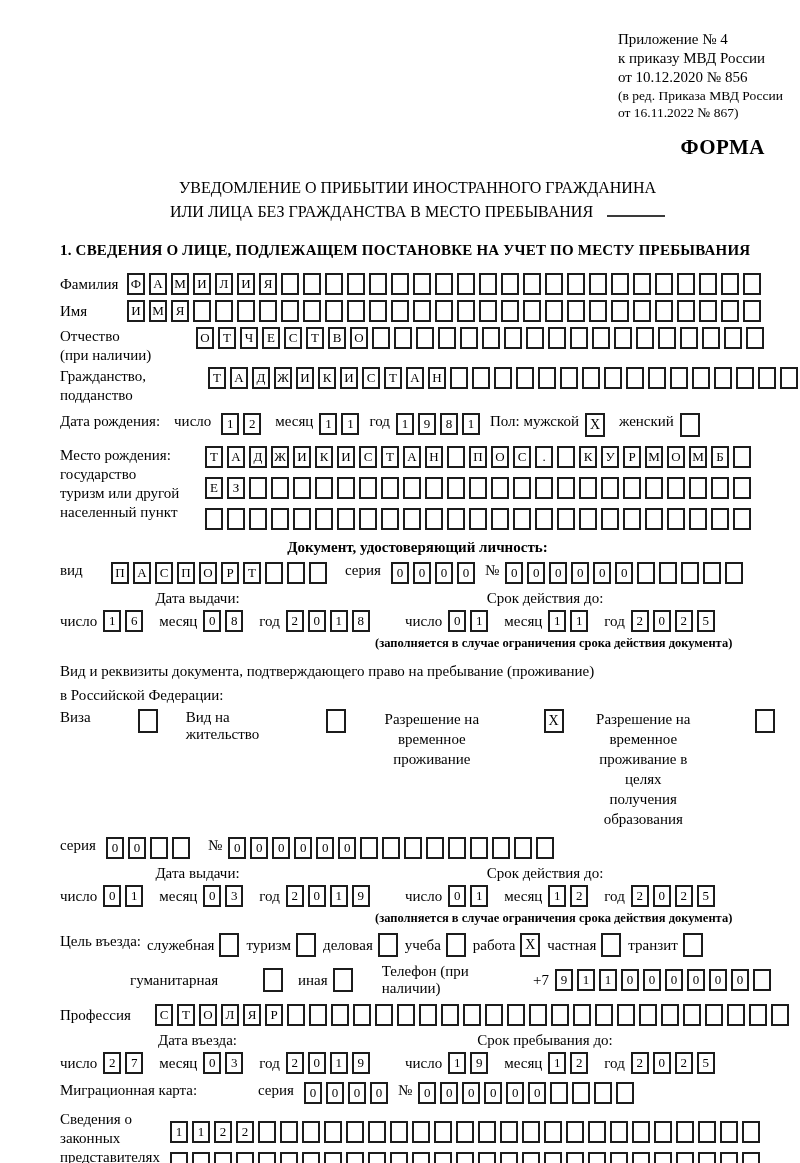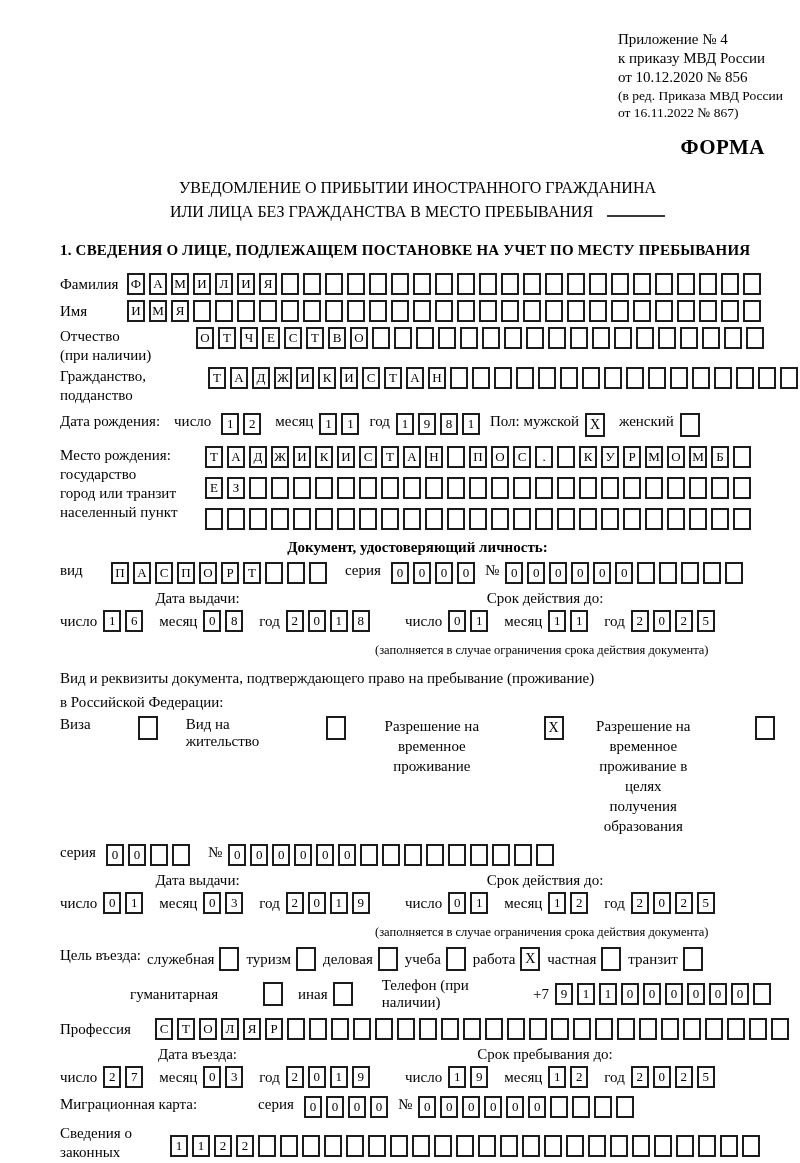--- a/index.html
+++ b/index.html
@@ -43,21 +43,21 @@
   
   .dates{display:flex;margin-top:6px;}
   .dcol-l{width:345px;flex:none;}
   .dcol-r{flex:1;}
   .dhead{text-align:center;margin-bottom:3px;}
   .dcol-l .dhead{padding-right:70px;}
   .dcol-r .dhead{padding-right:90px;}
   .dline{display:flex;align-items:center;}
   .dline .t{margin-right:6px;flex:none;}
   .dline .cells{margin-right:12px;}
-  .dnote{font-size:12.5px;margin-top:11px;margin-left:-30px;white-space:nowrap;}
+  .dnote{font-size:12.5px;margin-top:4px;margin-left:-30px;white-space:nowrap;font-weight:bold;}
 
   
   .res-lines{margin-top:8px;line-height:24px;}
   .permits{display:flex;align-items:flex-start;margin-top:2px;}
   .permit-item{display:flex;align-items:flex-start;gap:44px;}
   .plabel{text-align:center;line-height:20px;}
   .permits .box{margin-left:8px;margin-top:0;}
 
   
   .pgroup{display:inline-flex;align-items:center;margin-right:7px;}
@@ -255,21 +255,21 @@
     <span class="t gap6">Пол: мужской</span>
     <span class="box">X</span>
     <span class="t gap6" style="margin-left:14px;">женский</span>
     <span class="box"></span>
   </div>
 
   <div class="frow start" style="margin-top:9px;">
     <span class="lbl2 w145">
       <div>Место рождения:</div>
       <div>государство</div>
-      <div>город или транзит</div>
+      <div>туризм или другой</div>
       <div>населенный пункт</div>
     </span>
     <span class="cellrows">
       <div class="cells">
           <span class="cell">Т</span>
           <span class="cell">А</span>
           <span class="cell">Д</span>
           <span class="cell">Ж</span>
           <span class="cell">И</span>
           <span class="cell">К</span>

